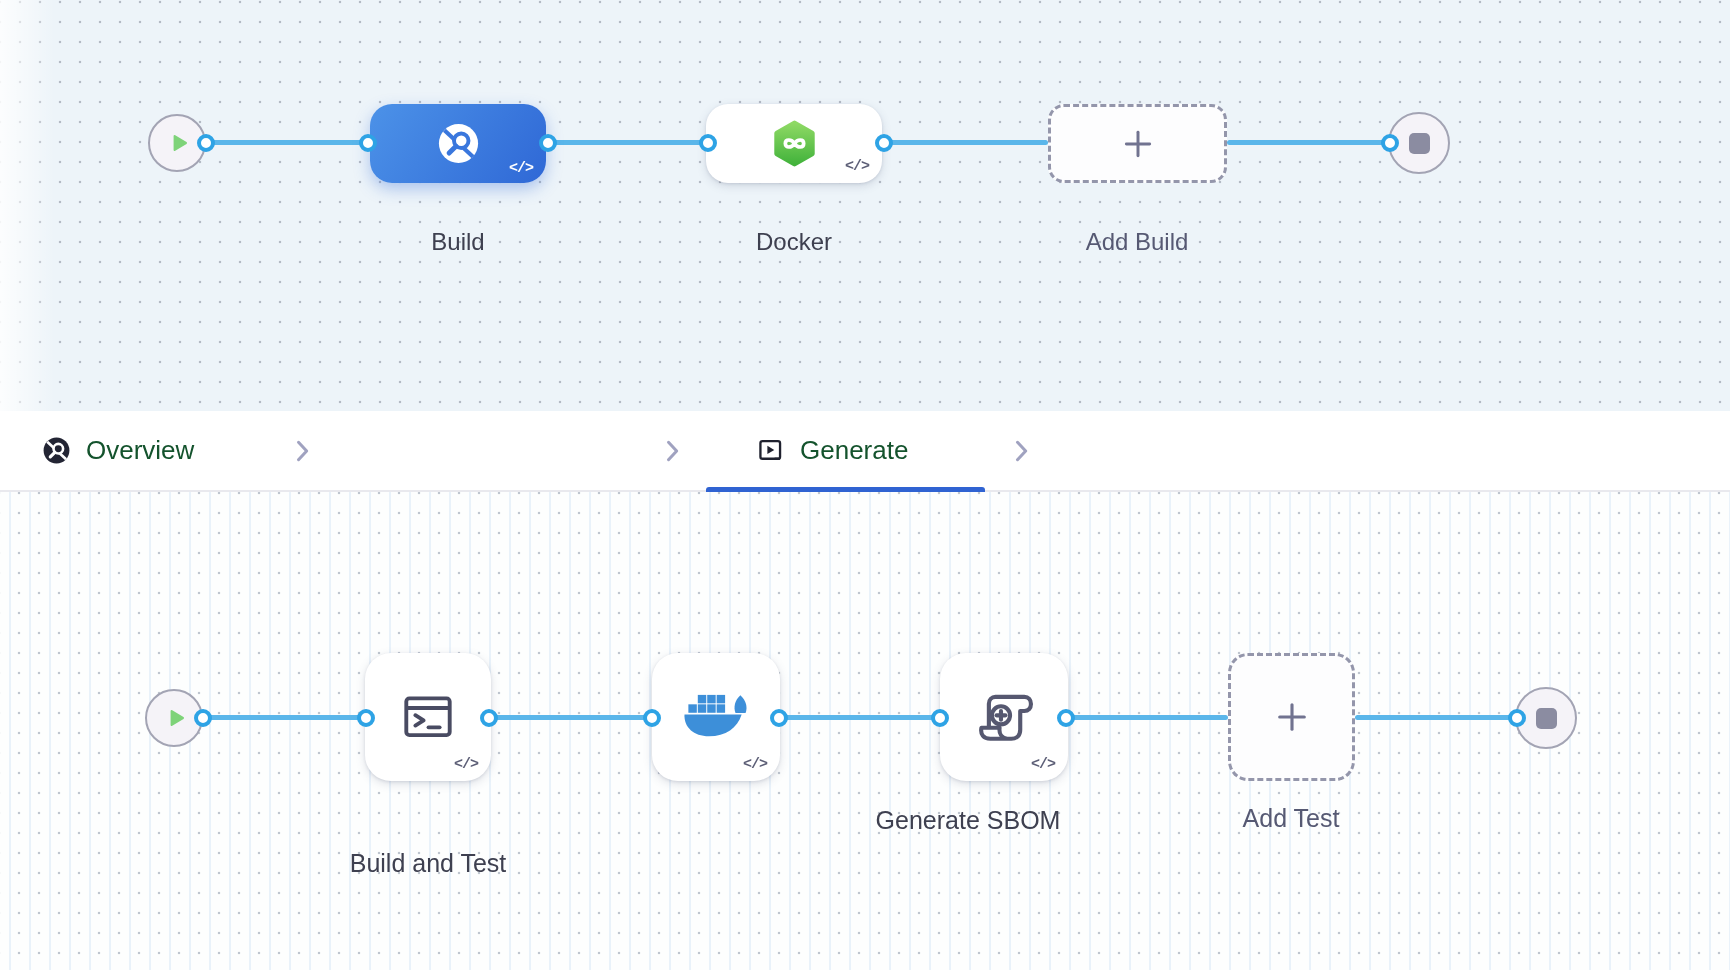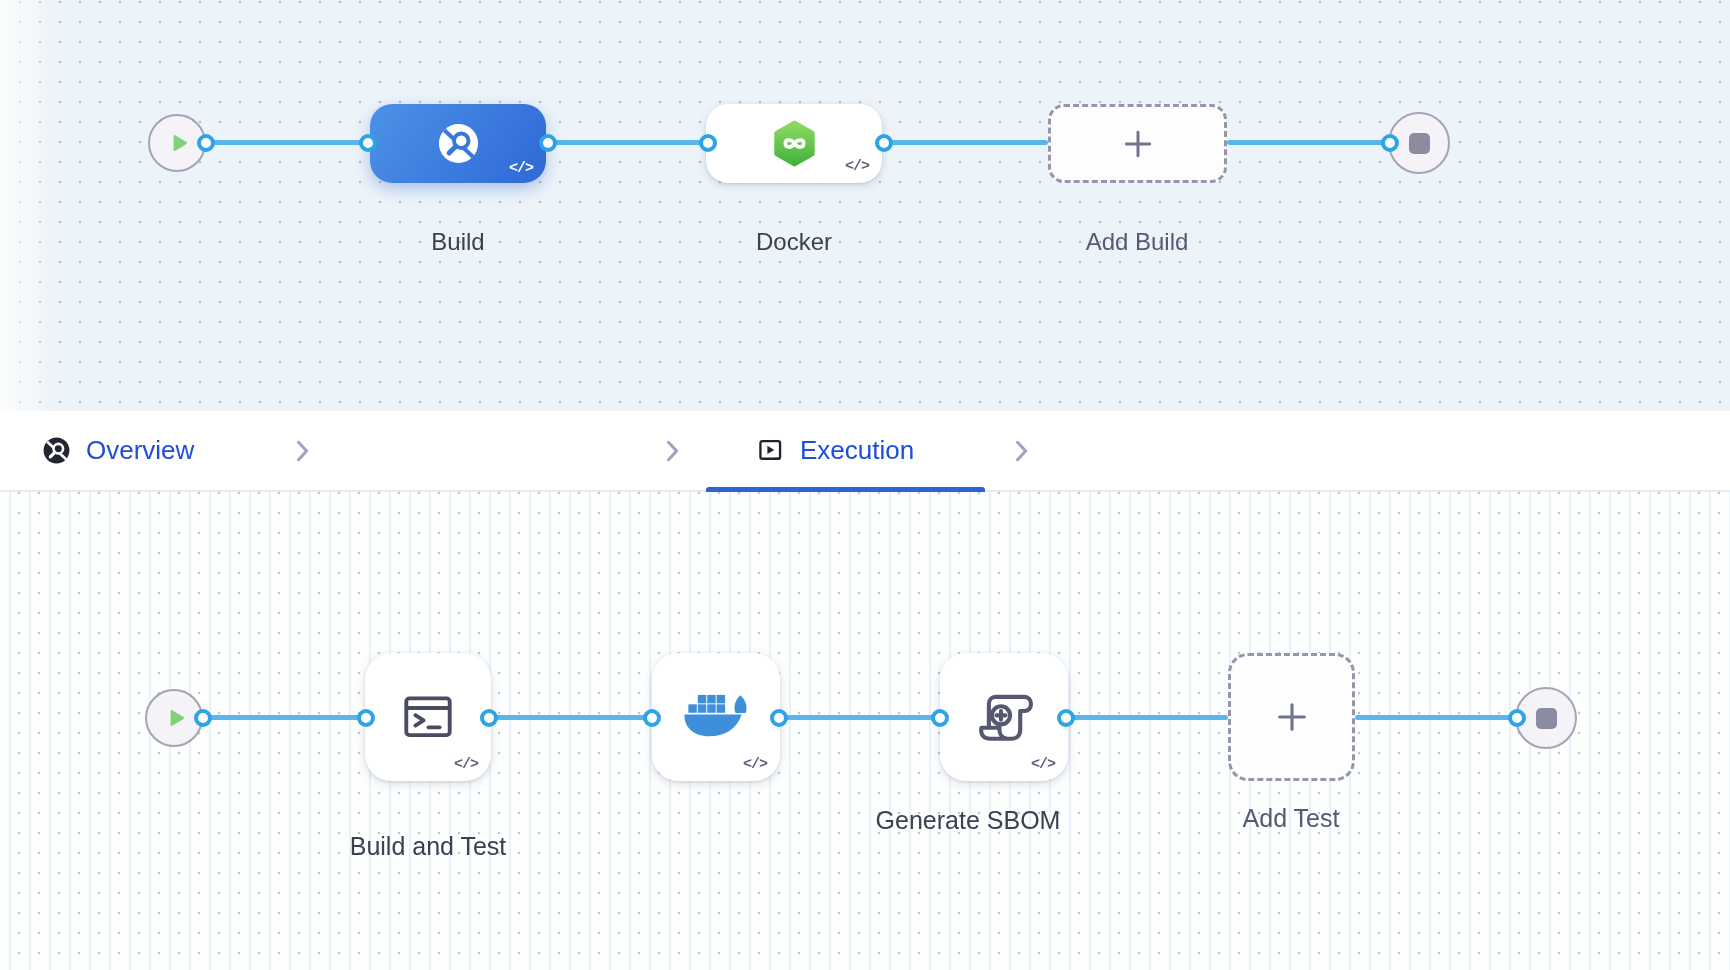--- a/index.html
+++ b/index.html
@@ -29,21 +29,21 @@
     background-position:9px 11px,9px 0;
   }
 
   
   .tabbar {
     position:absolute; left:0; top:411px; width:1730px; height:81px;
     background:#fff; border-bottom:2px solid #e9e9ee;
   }
   .tab {
     position:absolute; top:0; height:79px; display:flex; align-items:center;
-    gap:14px; cursor:pointer; color:#1d4ed8; font-size:26px;
+    gap:14px; cursor:pointer; color:#14532d; font-size:26px;
   }
   .tab .ticon { width:31px; height:31px; flex:0 0 auto; }
   .tab-underline {
     position:absolute; left:706px; top:76px; width:279px; height:5px;
     background:#3063d2; border-radius:3px 3px 0 0;
   }
   .chev { position:absolute; top:26px; width:28px; height:28px; }
 
   
   .conn { position:absolute; height:5px; border-radius:3px; background:#5ab6ea; z-index:2; }
@@ -180,21 +180,21 @@
     <svg class="chev" style="left:658px" viewBox="0 0 24 24">
       <polyline points="9,4.5 16,12 9,19.5" fill="none" stroke="#a0a2c0" stroke-width="2.6" stroke-linecap="round" stroke-linejoin="round"></polyline>
     </svg>
 
     <div class="tab" style="left:755px">
       <svg class="ticon" viewBox="0 0 24 24">
         <rect x="4.2" y="4.8" width="15.2" height="13.6" rx="1.6" fill="none" stroke="#20222f" stroke-width="1.8"></rect>
         <polygon points="9.6,8.4 14.9,11.6 9.6,14.8" fill="#20222f"></polygon>
         <line x1="15.2" y1="18.4" x2="19.4" y2="18.4" stroke="#20222f" stroke-width="1.8"></line>
       </svg>
-      <span>Execution</span>
+      <span>Generate</span>
     </div>
 
     <svg class="chev" style="left:1007px" viewBox="0 0 24 24">
       <polyline points="9,4.5 16,12 9,19.5" fill="none" stroke="#a0a2c0" stroke-width="2.6" stroke-linecap="round" stroke-linejoin="round"></polyline>
     </svg>
 
 
     <div class="tab-underline"></div>
   </div>
 
@@ -262,17 +262,17 @@
 
   <div class="port" style="left:194px;top:709px"></div>
   <div class="port" style="left:357px;top:709px"></div>
   <div class="port" style="left:480px;top:709px"></div>
   <div class="port" style="left:643px;top:709px"></div>
   <div class="port" style="left:770px;top:709px"></div>
   <div class="port" style="left:931px;top:709px"></div>
   <div class="port" style="left:1057px;top:709px"></div>
   <div class="port" style="left:1508px;top:709px"></div>
 
-  <div class="node-label big" style="left:428px;top:832px">Build and Test</div>
+  <div class="node-label big" style="left:428px;top:849px">Build and Test</div>
   <div class="node-label big" style="left:968px;top:806px">Generate SBOM</div>
   <div class="node-label big muted" style="left:1291px;top:804px">Add Test</div>
 
 </div>
 
 </body></html>

